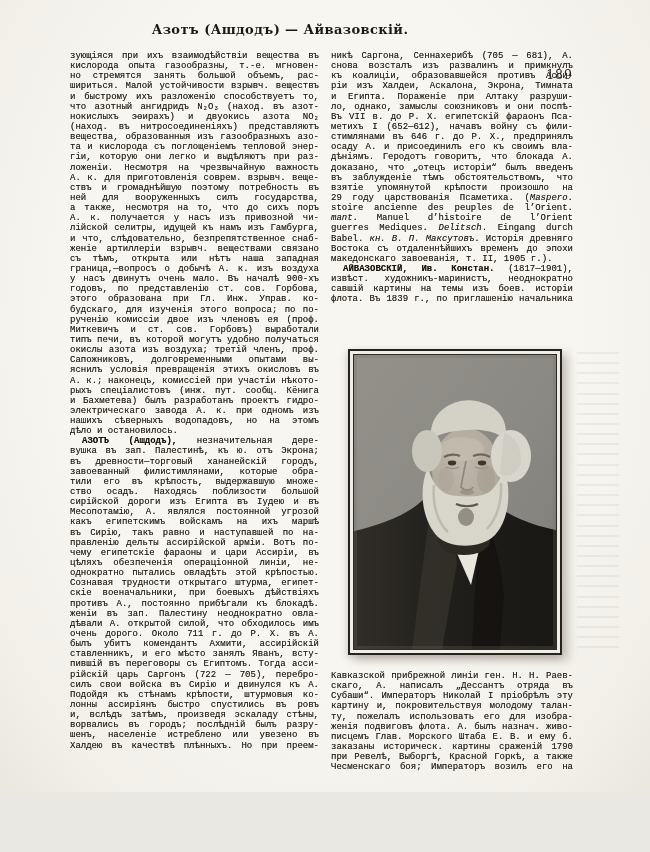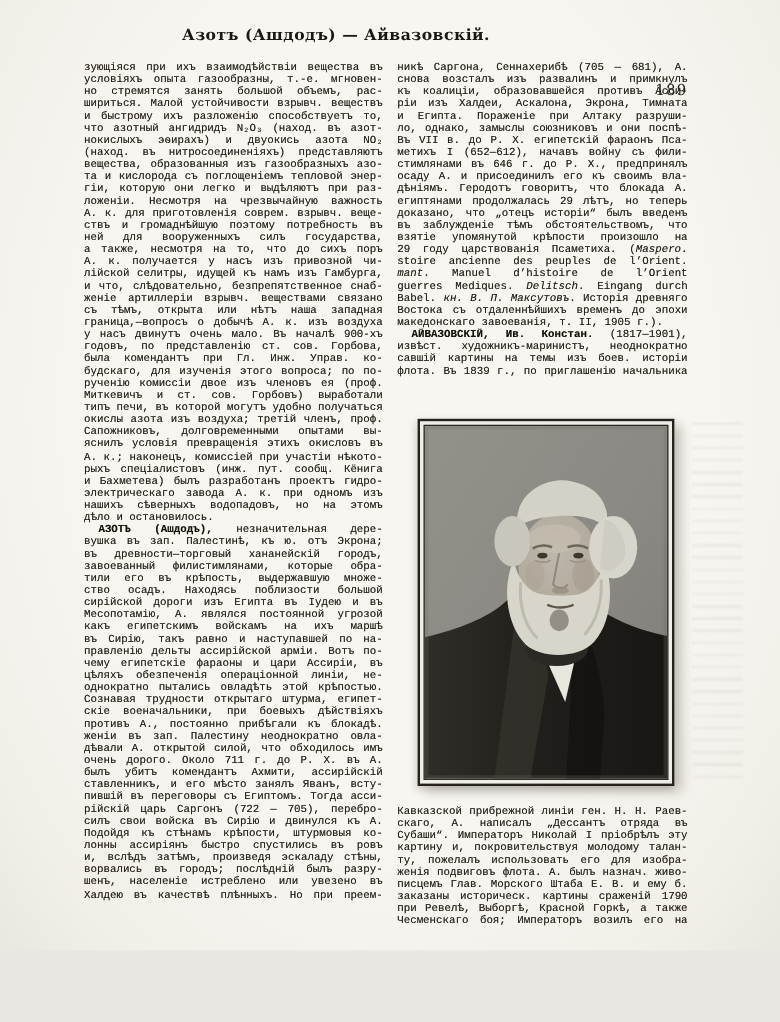--- a/index.html
+++ b/index.html
@@ -67,21 +67,21 @@
 </head>
 <body>
 
 <div class="page">
 
   <div class="hdr-title">Азотъ (Ашдодъ) — Айвазовскій.</div>
   <div class="hdr-page">189</div>
 
   <div class="col col-left">
       <div class="ln"><span>зующіяся при ихъ взаимодѣйствіи вещества въ</span></div>
-      <div class="ln"><span>условіяхъ опыта газообразны, т.-е. мгновен-</span></div>
+      <div class="ln"><span>кислорода опыта газообразны, т.-е. мгновен-</span></div>
       <div class="ln"><span>но стремятся занять большой объемъ, рас-</span></div>
       <div class="ln"><span>шириться. Малой устойчивости взрывч. веществъ</span></div>
       <div class="ln"><span>и быстрому ихъ разложенію способствуетъ то,</span></div>
       <div class="ln"><span>что азотный ангидридъ N₂O₃ (наход. въ азот-</span></div>
       <div class="ln"><span>нокислыхъ эѳирахъ) и двуокись азота NO₂</span></div>
       <div class="ln"><span>(наход. въ нитросоединеніяхъ) представляютъ</span></div>
       <div class="ln"><span>вещества, образованныя изъ газообразныхъ азо-</span></div>
       <div class="ln"><span>та и кислорода съ поглощеніемъ тепловой энер-</span></div>
       <div class="ln"><span>гіи, которую они легко и выдѣляютъ при раз-</span></div>
       <div class="ln"><span>ложеніи. Несмотря на чрезвычайную важность</span></div>
@@ -90,21 +90,21 @@
       <div class="ln"><span>ней для вооруженныхъ силъ государства,</span></div>
       <div class="ln"><span>а также, несмотря на то, что до сихъ поръ</span></div>
       <div class="ln"><span>А. к. получается у насъ изъ привозной чи-</span></div>
       <div class="ln"><span>лійской селитры, идущей къ намъ изъ Гамбурга,</span></div>
       <div class="ln"><span>и что, слѣдовательно, безпрепятственное снаб-</span></div>
       <div class="ln"><span>женіе артиллеріи взрывч. веществами связано</span></div>
       <div class="ln"><span>съ тѣмъ, открыта или нѣтъ наша западная</span></div>
       <div class="ln"><span>граница,—вопросъ о добычѣ А. к. изъ воздуха</span></div>
       <div class="ln"><span>у насъ двинутъ очень мало. Въ началѣ 900-хъ</span></div>
       <div class="ln"><span>годовъ, по представленію ст. сов. Горбова,</span></div>
-      <div class="ln"><span>была комендантъ при Гл. Инж. Управ. ко-</span></div>
+      <div class="ln"><span>этого образована при Гл. Инж. Управ. ко-</span></div>
       <div class="ln"><span>будскаго, для изученія этого вопроса; по по-</span></div>
       <div class="ln"><span>рученію комиссіи двое изъ членовъ ея (проф.</span></div>
       <div class="ln"><span>Миткевичъ и ст. сов. Горбовъ) выработали</span></div>
       <div class="ln"><span>типъ печи, въ которой могутъ удобно получаться</span></div>
       <div class="ln"><span>окислы азота изъ воздуха; третій членъ, проф.</span></div>
       <div class="ln"><span>Сапожниковъ, долговременными опытами вы-</span></div>
       <div class="ln"><span>яснилъ условія превращенія этихъ окисловъ въ</span></div>
       <div class="ln"><span>А. к.; наконецъ, комиссіей при участіи нѣкото-</span></div>
       <div class="ln"><span>рыхъ спеціалистовъ (инж. пут. сообщ. Кёнига</span></div>
       <div class="ln"><span>и Бахметева) былъ разработанъ проектъ гидро-</span></div>
@@ -149,21 +149,20 @@
       <div class="ln"><span>снова возсталъ изъ развалинъ и примкнулъ</span></div>
       <div class="ln"><span>къ коалиціи, образовавшейся противъ Асси-</span></div>
       <div class="ln"><span>ріи изъ Халдеи, Аскалона, Экрона, Тимната</span></div>
       <div class="ln"><span>и Египта. Пораженіе при Алтаку разруши-</span></div>
       <div class="ln"><span>ло, однако, замыслы союзниковъ и они поспѣ-</span></div>
       <div class="ln"><span>Въ VII в. до Р. Х. египетскій фараонъ Пса-</span></div>
       <div class="ln"><span>метихъ I (652—612), начавъ войну съ фили-</span></div>
       <div class="ln"><span>стимлянами въ 646 г. до Р. Х., предпринялъ</span></div>
       <div class="ln"><span>осаду А. и присоединилъ его къ своимъ вла-</span></div>
       <div class="ln"><span>дѣніямъ. Геродотъ говоритъ, что блокада А.</span></div>
-      <div class="ln"><span>египтянами продолжалась 29 лѣтъ, но теперь</span></div>
       <div class="ln"><span>доказано, что „отецъ исторіи“ былъ введенъ</span></div>
       <div class="ln"><span>въ заблужденіе тѣмъ обстоятельствомъ, что</span></div>
       <div class="ln"><span>взятіе упомянутой крѣпости произошло на</span></div>
       <div class="ln"><span>29 году царствованія Псаметиха. (</span><span class="i">Maspero</span><span>. Hi-</span></div>
       <div class="ln"><span>stoire ancienne des peuples de l’Orient. </span><span class="i">Lenor-</span></div>
       <div class="ln"><span class="i">mant</span><span>. Manuel d’histoire de l’Orient jusqu’aux</span></div>
       <div class="ln"><span>guerres Mediques. </span><span class="i">Delitsch</span><span>. Eingang durch alte</span></div>
       <div class="ln"><span>Babel. </span><span class="i">кн. В. П. Максутовъ</span><span>. Исторія древняго</span></div>
       <div class="ln"><span>Востока съ отдаленнѣйшихъ временъ до эпохи</span></div>
       <div class="ln last"><span>македонскаго завоеванія, т. II, 1905 г.).</span></div>

